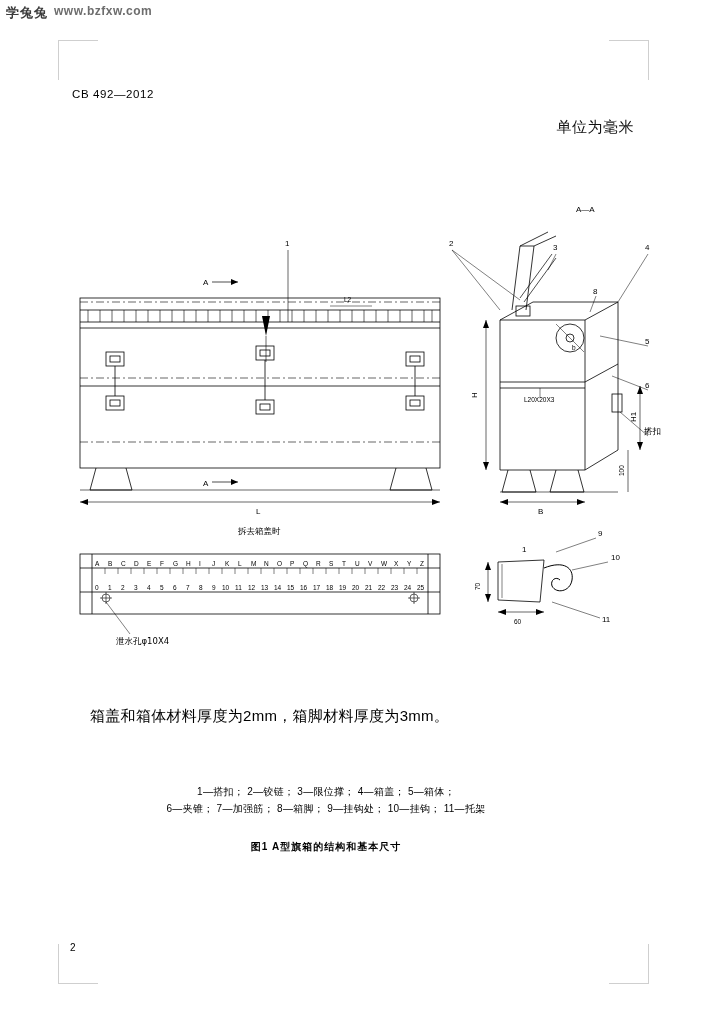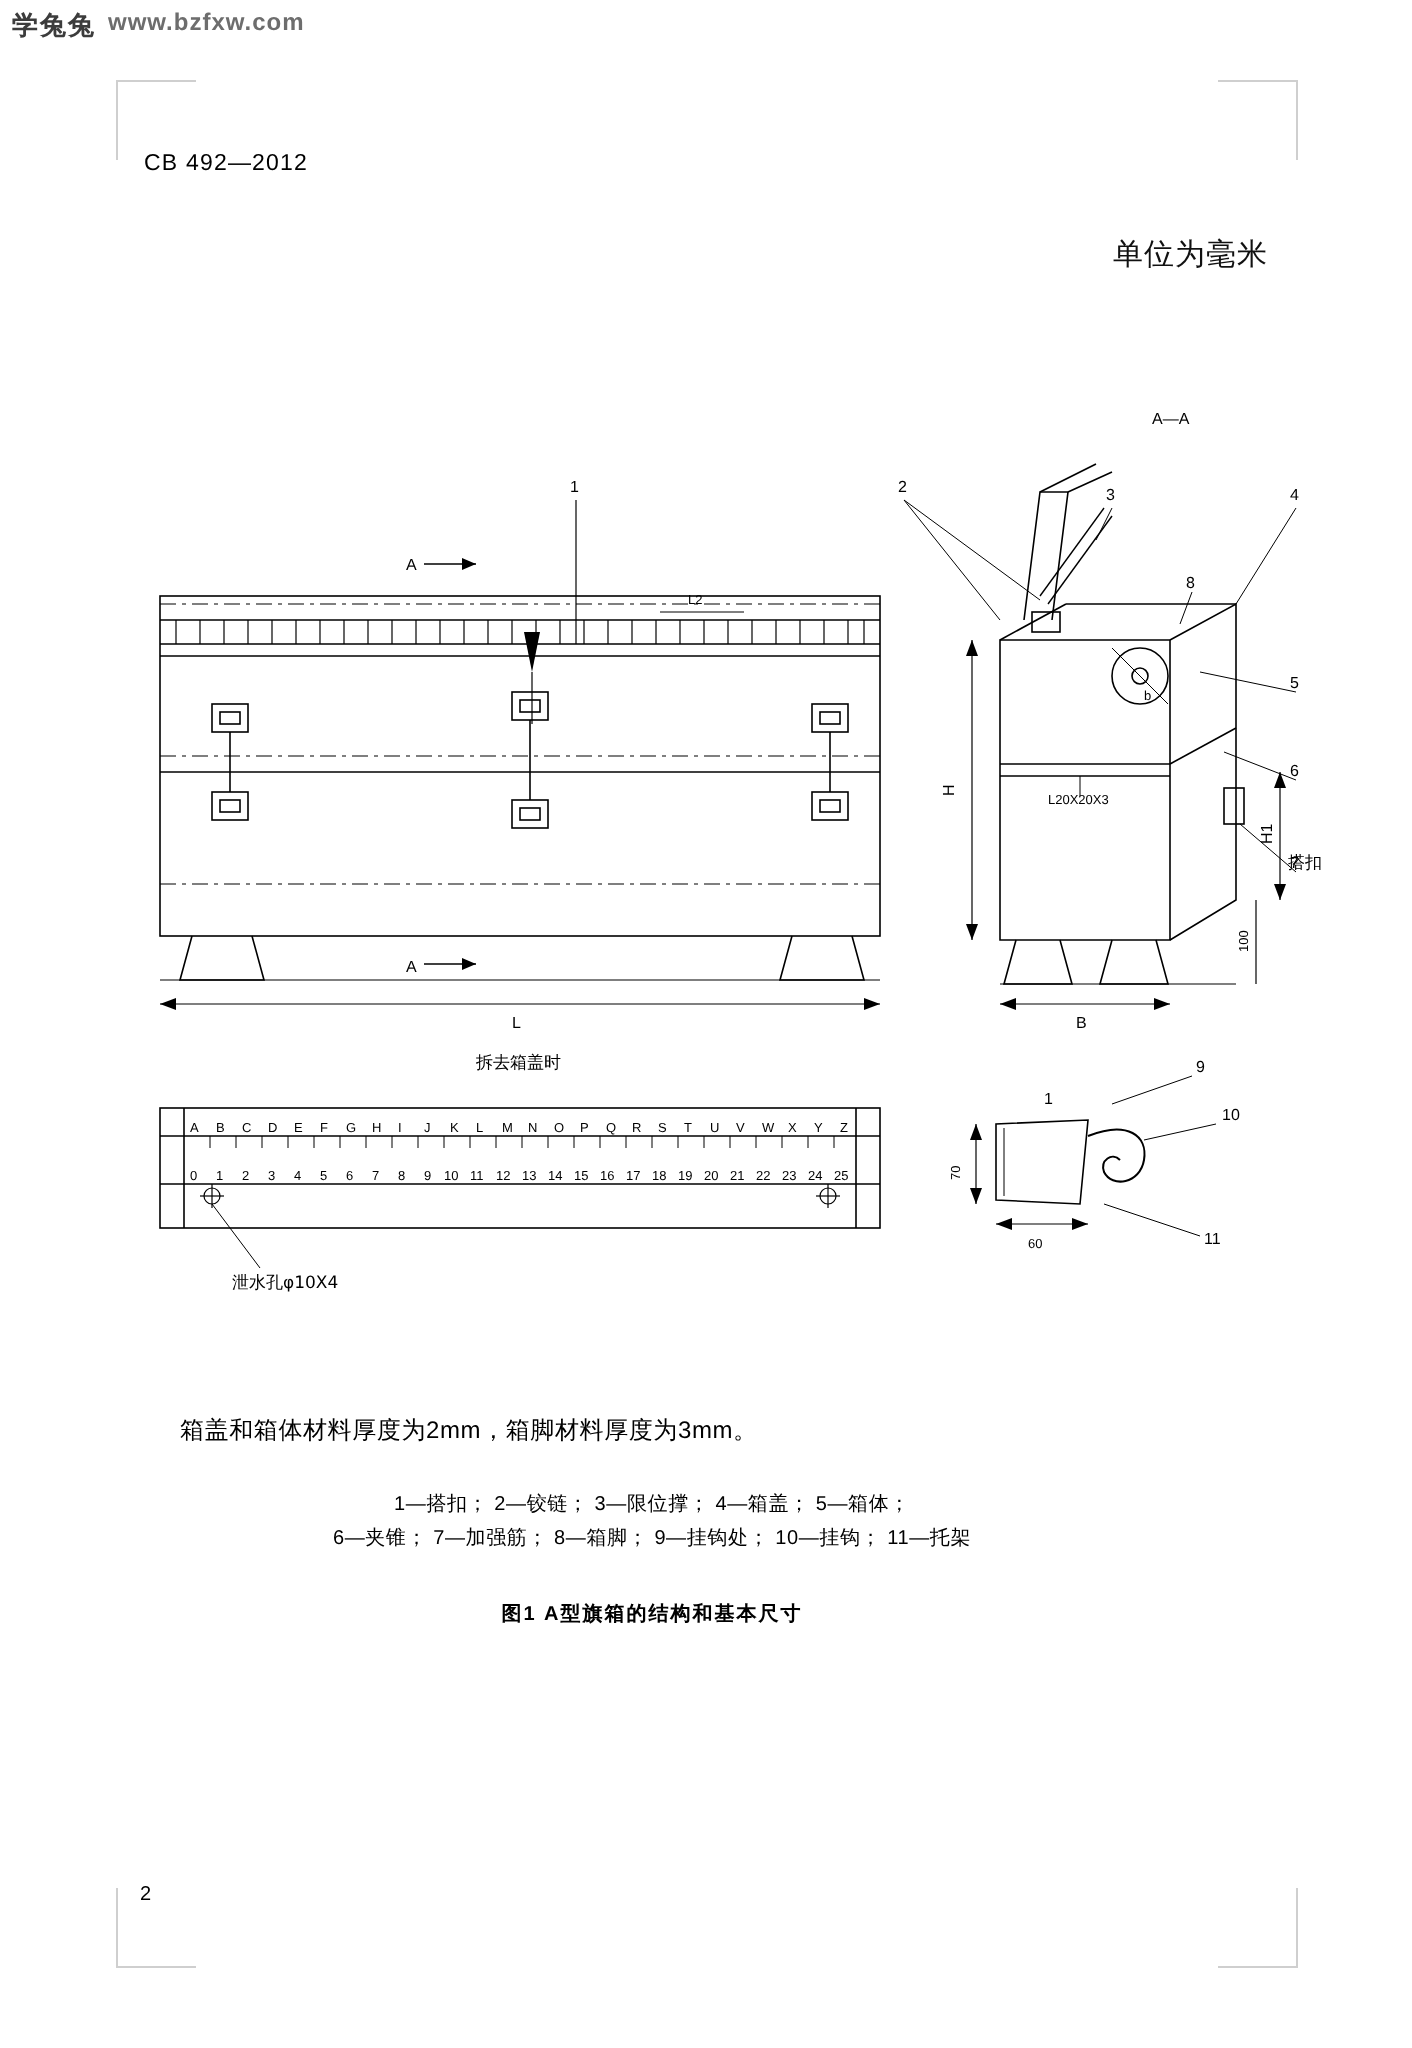--- a/index.html
+++ b/index.html
@@ -9,33 +9,33 @@
   
   .watermark{position:absolute;top:4px;left:6px;display:flex;align-items:flex-start;gap:6px;}
   .wm-logo{font-size:13px;font-weight:bold;color:#3c3c3c;letter-spacing:1px;}
   .wm-url{font-size:12px;color:#6d6d6d;letter-spacing:0.5px;font-weight:bold;}
 
   
   .crop{position:absolute;background:#cfcfcf;}
   .crop.v{width:1px;height:40px;}
   .crop.h{height:1px;width:40px;}
 
-  .std-no{position:absolute;left:72px;top:76px;font-size:11.5px;letter-spacing:0.6px;}
+  .std-no{position:absolute;left:72px;top:88px;font-size:11.5px;letter-spacing:0.6px;}
   .unit-note{position:absolute;right:72px;top:118px;font-size:15px;letter-spacing:0.5px;color:#111;}
 
   .page-no{position:absolute;left:70px;top:942px;font-size:10px;}
 
   
   .drawing{position:absolute;left:0;top:150px;width:706px;height:560px;}
 
   svg{display:block;}
 
   
-  .cap-block{position:absolute;left:0;width:652px;text-align:center;}
-  .note-thick{position:absolute;left:90px;top:707px;font-size:12px;letter-spacing:0.3px;}
+  .cap-block{position:absolute;left:0;width:652px;text-align:center;margin-top:40px;}
+  .note-thick{position:absolute;left:90px;top:707px;font-size:15px;letter-spacing:0.3px;}
   .legend1{top:745px;font-size:10px;letter-spacing:0.3px;}
   .legend2{top:762px;font-size:10px;letter-spacing:0.3px;}
   .fig-title{top:800px;font-size:10px;font-weight:bold;letter-spacing:1px;}
 
   .lbl{font-size:8px;font-family:"Liberation Sans",sans-serif;}
   .lbl-sm{font-size:6.5px;font-family:"Liberation Sans",sans-serif;}
   .lbl-cn{font-size:8.5px;font-family:"DejaVu Sans",sans-serif;}
 </style>
 </head>
 <body>

